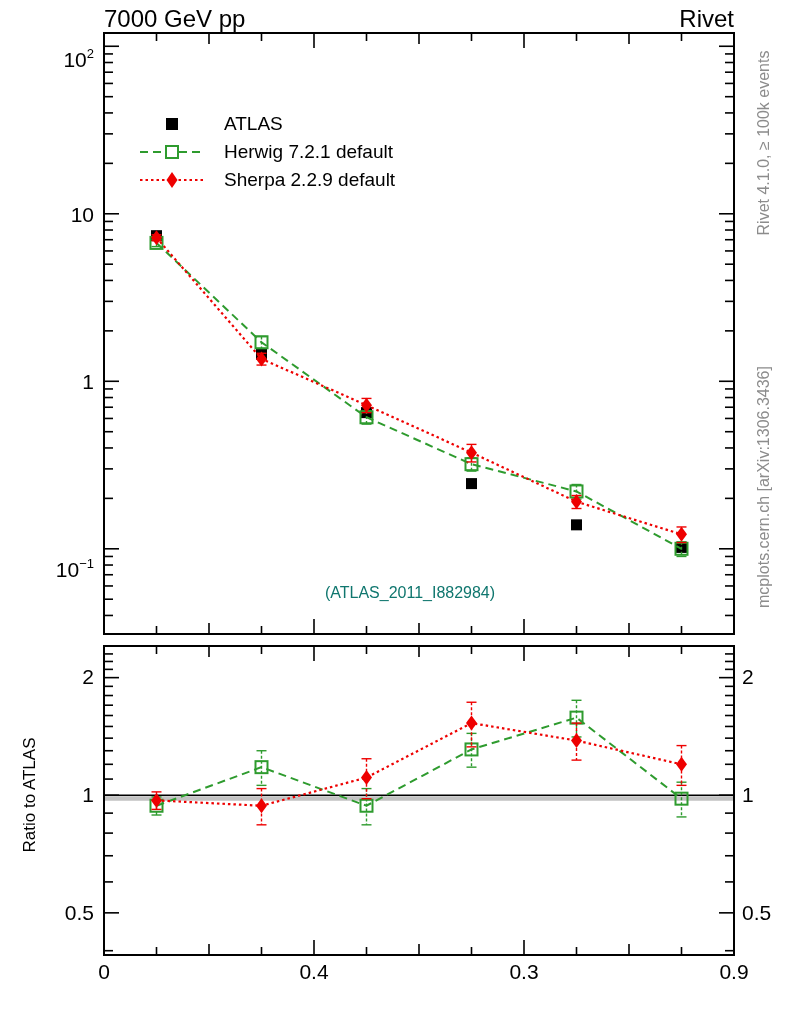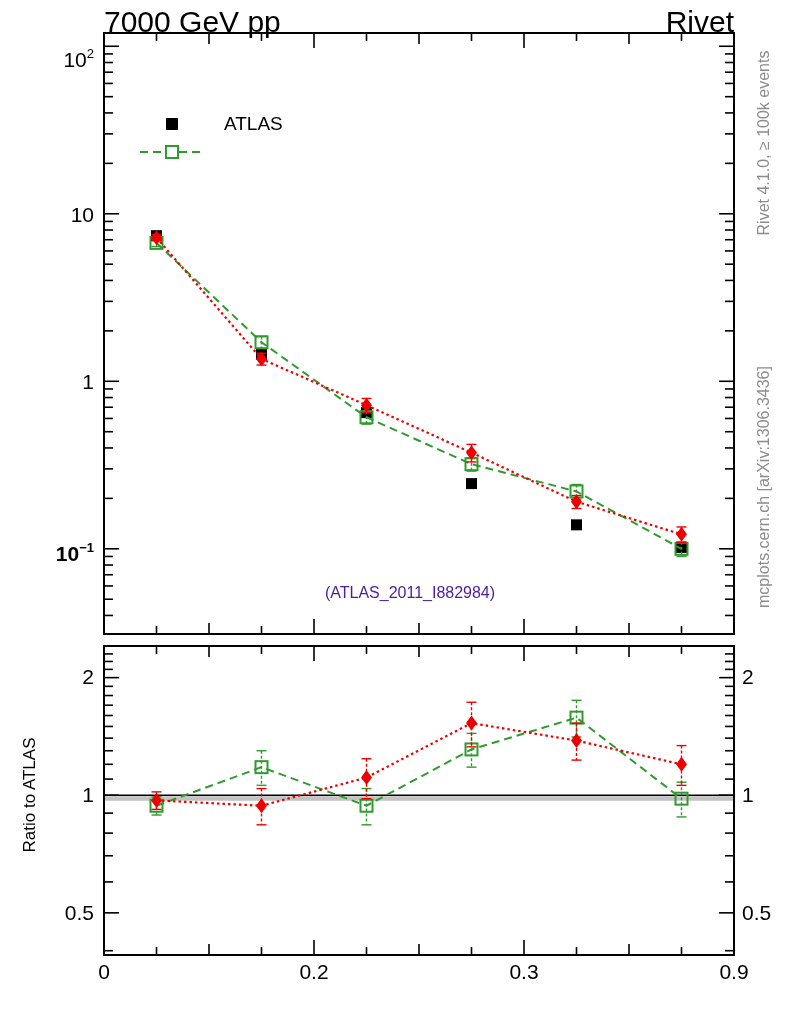--- a/index.html
+++ b/index.html
@@ -1,33 +1,33 @@
 <!DOCTYPE html>
 <html><head>
 <meta charset="utf-8">
 <style>
   html,body{margin:0;padding:0;background:#fff;}
   .canvas{position:relative;width:786px;height:1024px;background:#fff;overflow:hidden;
           font-family:"Liberation Sans",sans-serif;color:#000;}
   #plot-svg{position:absolute;left:0;top:0;width:786px;height:1024px;}
-  .title{position:absolute;font-size:30px;white-space:nowrap;}
+  .title{position:absolute;font-size:24px;white-space:nowrap;}
   .title-left{left:104px;top:5px;}
   .title-right{right:52px;top:5px;}
   .num{position:absolute;font-size:21px;line-height:24px;white-space:nowrap;}
   .yl{width:72px;left:22px;text-align:right;}
   .yr{left:742px;text-align:left;}
   .xl{width:72px;text-align:center;top:960px;}
   sup.exp{font-size:13px;position:relative;top:-1px;}
   .vtext{position:absolute;white-space:nowrap;transform:translate(-50%,-50%) rotate(-90deg);}
   .gray{color:#8c8c8c;}
   .rivet{left:764px;top:143px;font-size:16px;}
   .mcplots{left:764px;top:487px;font-size:16px;}
   .ratio-ylabel{left:30px;top:795px;font-size:17px;color:#000;}
   .watermark{position:absolute;left:410px;top:593px;transform:translate(-50%,-50%);
-             font-size:16px;color:#4c1d95;white-space:nowrap;}
+             font-size:16px;color:#0f766e;white-space:nowrap;}
   .legend{position:absolute;left:138px;top:110px;}
   .legend-row{display:flex;align-items:center;height:28px;text-align:right;}
   .legend-row span{font-size:19px;margin-left:18px;white-space:nowrap;}
   .ls{width:68px;height:22px;flex:0 0 68px;}
   .c-herwig{stroke:#2e9b2e;}
   .c-sherpa{stroke:#ee0000;}
 </style>
 </head>
 <body>
 
@@ -328,43 +328,51 @@
   <div class="title title-right">Rivet</div>
 
   <div class="vtext gray rivet">Rivet 4.1.0, ≥ 100k events</div>
   <div class="vtext gray mcplots">mcplots.cern.ch [arXiv:1306.3436]</div>
   <div class="vtext ratio-ylabel">Ratio to ATLAS</div>
   <div class="watermark">(ATLAS_2011_I882984)</div>
 
   <div class="num yl" style="top:35px;margin-top:8px;"><span>10</span><sup class="exp">2</sup></div>
   <div class="num yl" style="top:203px;"><span>10</span></div>
   <div class="num yl" style="top:370px;"><span>1</span></div>
-  <div class="num yl" style="top:537px;font-weight:bold;"><span>10</span><sup class="exp">−1</sup></div>
+  <div class="num yl" style="top:553px;"><span>10</span><sup class="exp">−1</sup></div>
 
   <div class="num yl" style="top:665px;">2</div>
   <div class="num yl" style="top:783px;">1</div>
   <div class="num yl" style="top:901px;">0.5</div>
 
   <div class="num yr" style="top:665px;">2</div>
   <div class="num yr" style="top:783px;">1</div>
   <div class="num yr" style="top:901px;">0.5</div>
 
   <div class="num xl" style="left:68px;">0</div>
-  <div class="num xl" style="left:278px;">0.2</div>
+  <div class="num xl" style="left:278px;">0.4</div>
   <div class="num xl" style="left:488px;">0.3</div>
   <div class="num xl" style="left:698px;">0.9</div>
 
   <div class="legend">
     <div class="legend-row">
       <svg class="ls">
         <rect x="28" y="5" width="12" height="12" fill="#000"></rect>
       </svg>
       <span>ATLAS</span>
     </div>
     <div class="legend-row">
       <svg class="ls">
         <line class="c-herwig" x1="2" y1="11" x2="66" y2="11" stroke-width="2" stroke-dasharray="8,5"></line>
         <rect class="c-herwig" x="28" y="5" width="12" height="12" fill="#fff" stroke-width="2"></rect>
       </svg>
+      <span>Herwig 7.2.1 default</span>
+    </div>
+    <div class="legend-row">
+      <svg class="ls">
+        <line class="c-sherpa" x1="2" y1="11" x2="66" y2="11" stroke-width="2.2" stroke-dasharray="2.5,3"></line>
+        <path d="M34,3 L39.5,11 L34,19 L28.5,11 Z" fill="#ee0000"></path>
+      </svg>
+      <span>Sherpa 2.2.9 default</span>
     </div>
   </div>
 
 </div>
 
 </body></html>

